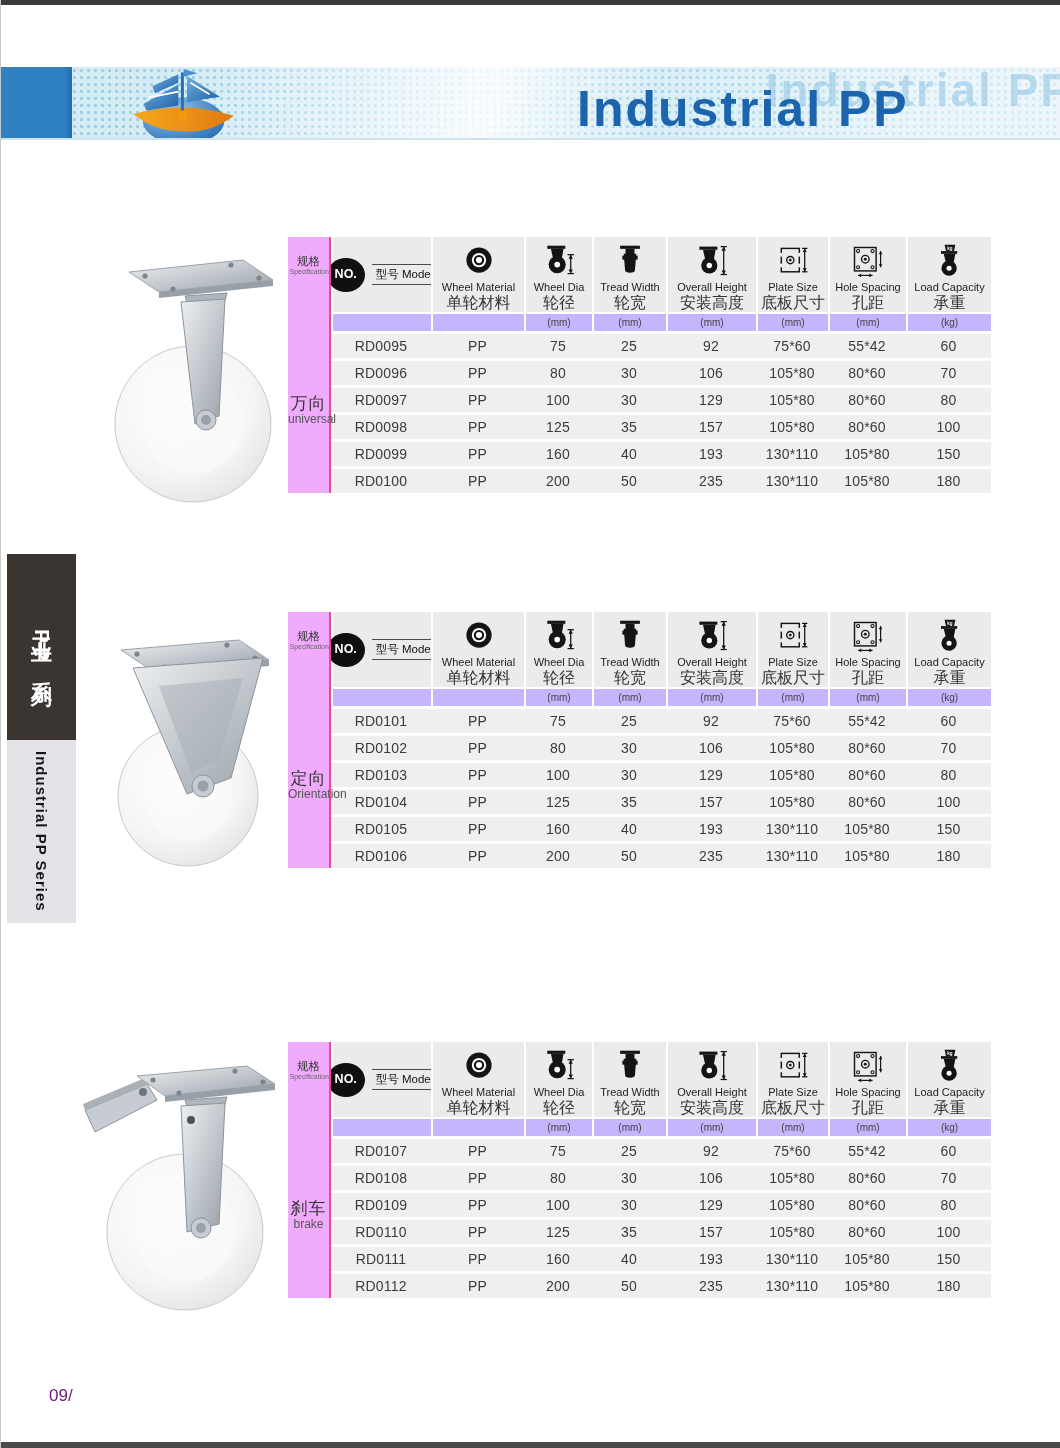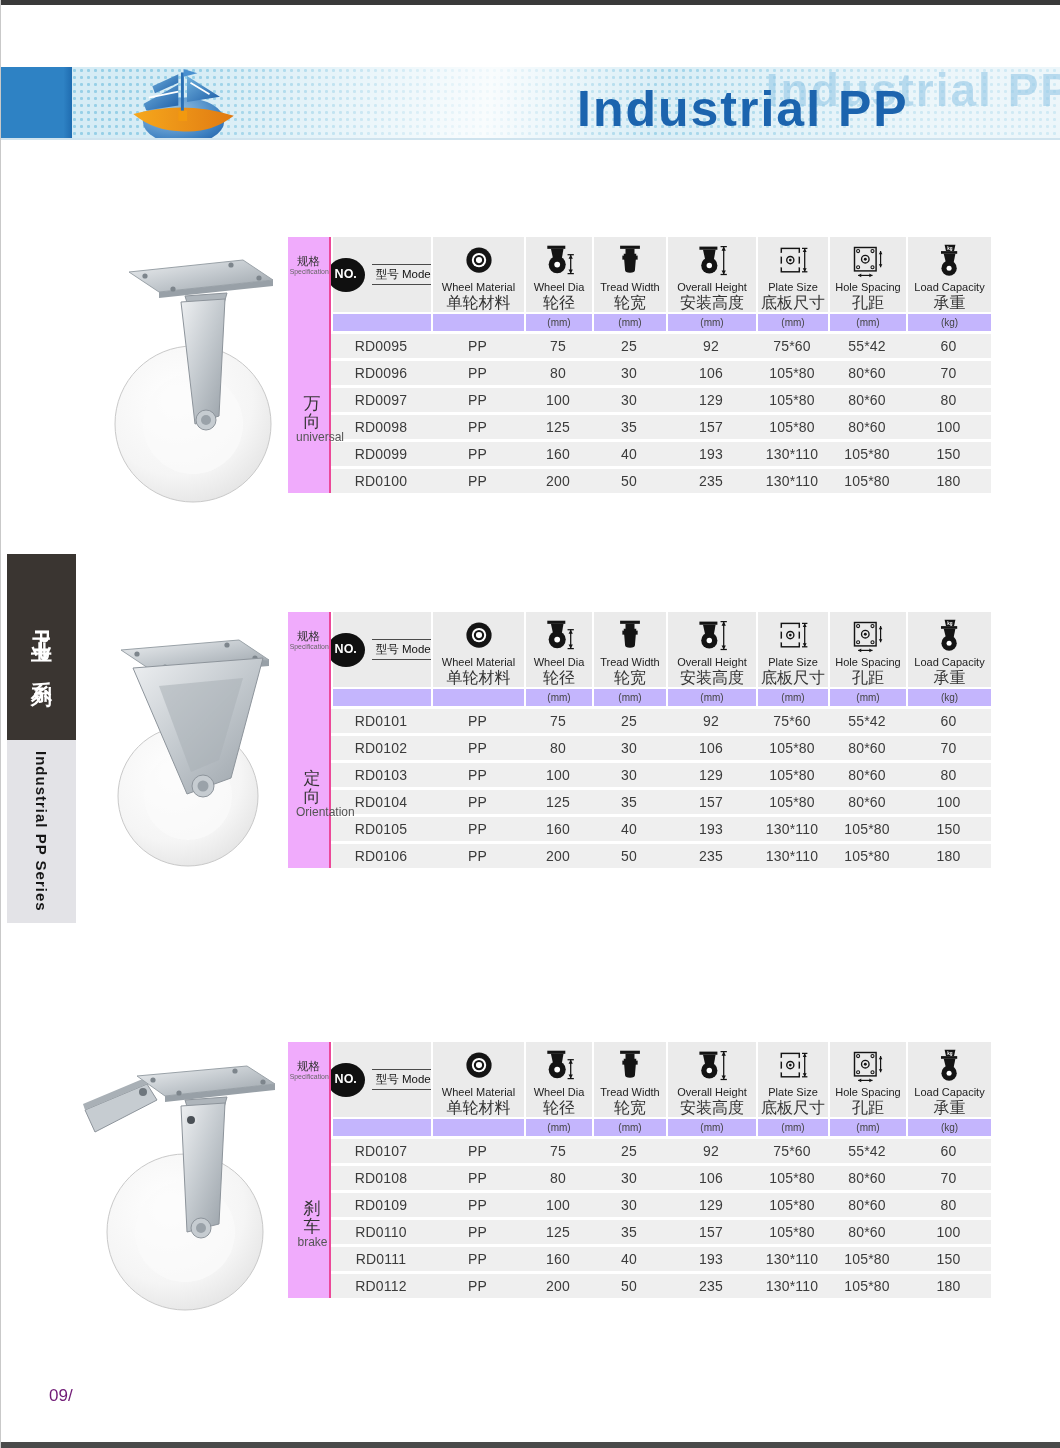--- a/index.html
+++ b/index.html
@@ -53,21 +53,21 @@
   .spec-table{position:absolute;left:287px;width:703px;}
   .t1{top:237px}.t2{top:612px}.t3{top:1042px}
   .grid{display:grid;width:703px;
     grid-template-columns:43px 100px 93px 68px 74px 90px 72px 78px 85px;
     grid-template-rows:75px 19px repeat(6,27px);}
   .spec-col{grid-column:1;grid-row:1/span 8;background:#f0abfc;position:relative;
     border-right:2px solid #ec4899;}
   .spec-head{position:absolute;top:18px;left:0;right:0;text-align:center;line-height:1.1;}
   .sh-cn{font-size:11.5px;color:#333;}
   .sh-en{font-size:7.5px;color:#666;transform:scale(.92);}
-  .category{position:absolute;top:158px;left:0;right:0;text-align:center;line-height:1.05;padding-left:8px;}
+  .category{position:absolute;top:158px;left:0;right:0;text-align:center;line-height:1.05;}
   .cat-cn{font-size:17px;color:#333;font-weight:500;letter-spacing:1px;}
   .cat-en{font-size:12px;color:#555;}
   .hc{background:#ebebeb;border-left:2px solid #fff;display:flex;flex-direction:column;
     align-items:center;justify-content:flex-end;padding-top:4px;text-align:center;line-height:1.15;}
   .hic{display:block;height:37px;}
   .hen{font-size:11px;color:#222;margin-top:1px;white-space:nowrap;}
   .hcn{font-size:16px;color:#333;}
   .model-h{flex-direction:row;align-items:center;justify-content:center;gap:7px;padding-top:0;}
   .no-oval{width:38px;height:34px;border-radius:50%;background:#101010;color:#fff;
     display:flex;align-items:center;justify-content:center;font-size:12.5px;font-weight:bold;flex:0 0 auto;}

